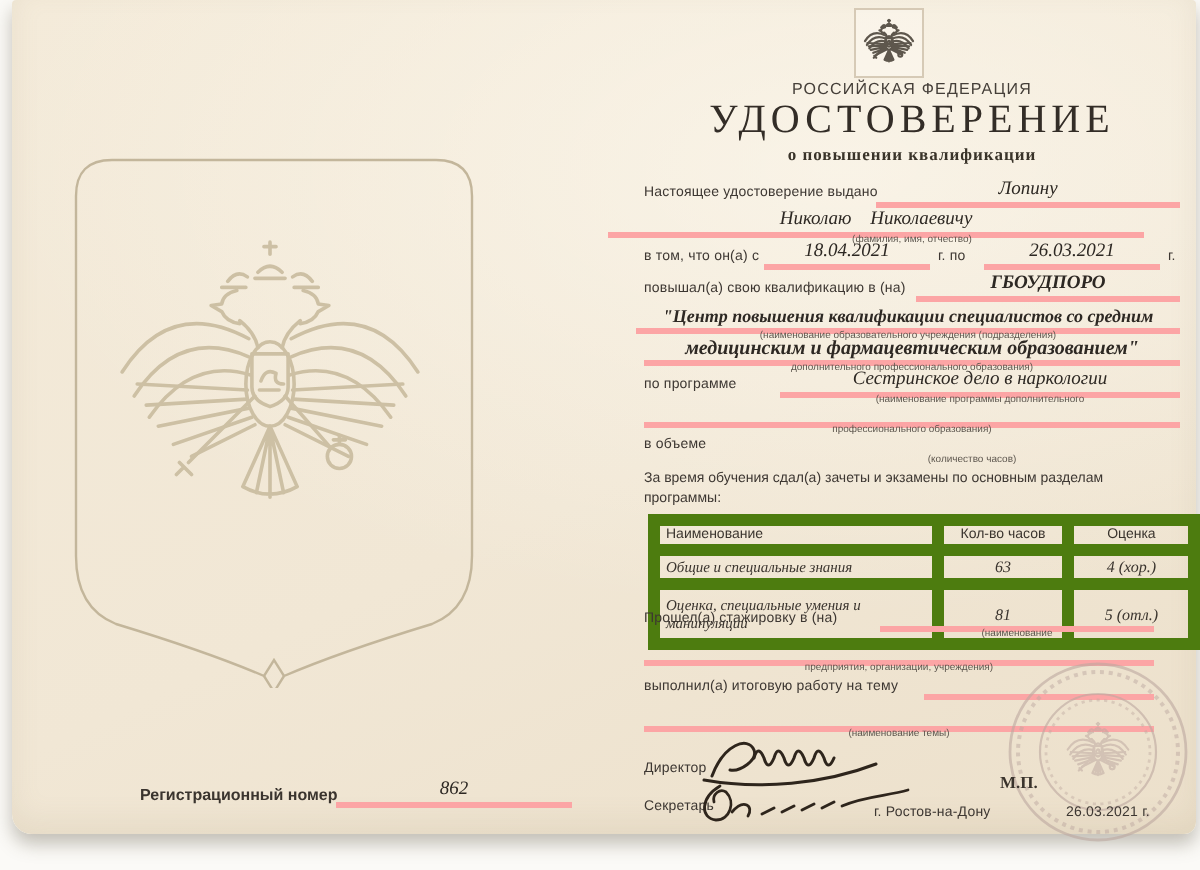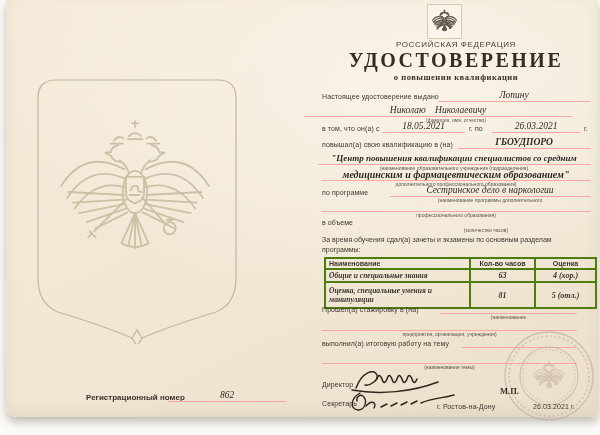--- a/index.html
+++ b/index.html
@@ -7,38 +7,38 @@
        font-family:"Liberation Sans",sans-serif;-webkit-font-smoothing:antialiased;}
   .page{position:relative;width:600px;height:435px;background:#fbfaf7;}
   .paper{position:absolute;left:6px;top:0;width:592px;height:417px;
          background:
            radial-gradient(120% 90% at 70% 20%, rgba(255,252,244,.55), rgba(255,255,255,0) 60%),
            linear-gradient(155deg,#f4ebda 0%,#f1e7d5 55%,#ece0cb 100%);
          border-radius:2px 2px 6px 10px;
          box-shadow:0 5px 9px rgba(90,80,60,.35), inset 0 -6px 14px rgba(160,140,110,.12);}
   .abs{position:absolute;}
   .lbl{font-size:7px;color:#3d3732;letter-spacing:.1px;white-space:nowrap;}
-  .blbl{font-size:7.5px;font-weight:bold;color:#3a342e;white-space:nowrap;margin-left:16px;}
+  .blbl{font-size:7.5px;font-weight:bold;color:#3a342e;white-space:nowrap;}
   .val{font-family:"Liberation Serif",serif;font-style:italic;color:#2d2823;
        font-size:9.5px;white-space:nowrap;}
-  .field{position:absolute;border-bottom:1px solid #fca5a5;display:flex;
+  .field{position:absolute;border-bottom:3px solid #fca5a5;display:flex;
          align-items:flex-end;justify-content:center;}
   .field .val{line-height:11px;}
   .cap{position:absolute;font-size:5px;color:#5d564e;text-align:center;white-space:nowrap;}
   .hdr-country{position:absolute;left:322px;top:40px;width:268px;text-align:center;
        font-size:8px;letter-spacing:.6px;color:#453f39;}
   .hdr-title{position:absolute;left:322px;top:49px;width:268px;text-align:center;
-       font-family:"Liberation Serif",serif;font-weight:bold;font-size:20px;
+       font-family:"Liberation Serif",serif;font-weight:normal;font-size:20px;
        letter-spacing:2.5px;color:#332d27;}
   .hdr-sub{position:absolute;left:322px;top:72px;width:268px;text-align:center;
        font-family:"Liberation Serif",serif;font-weight:bold;font-size:8.5px;
        letter-spacing:.5px;color:#393329;}
   .para{position:absolute;font-size:7px;color:#3d3732;white-space:nowrap;}
   table.marks{position:absolute;left:324px;top:257px;border-collapse:collapse;}
-  table.marks td,table.marks th{border:2px solid #4d7c0f;font-weight:bold;
+  table.marks td,table.marks th{border:6px solid #4d7c0f;font-weight:normal;
        font-size:7px;color:#3a342e;padding:1px 3px;vertical-align:middle;}
   table.marks th{text-align:left;}
   table.marks th.c,table.marks td.c{text-align:center;}
   table.marks .iname{font-family:"Liberation Serif",serif;font-style:italic;font-size:7.5px;}
   table.marks .inum{font-family:"Liberation Serif",serif;font-style:italic;font-size:8px;}
   .mp{position:absolute;left:500px;top:386px;font-family:"Liberation Serif",serif;
       font-weight:bold;font-size:8.5px;color:#3a332c;}
   .sig{position:absolute;}
   .stamp{position:absolute;left:502px;top:329px;opacity:.6;}
   .embox{position:absolute;left:427px;top:4px;width:33px;height:33px;
@@ -118,21 +118,21 @@
     <span class="val">Лопину</span>
   </div>
 
   <div class="field" style="left:304px;top:101px;width:268px;height:15px">
     <span class="val wordgap">Николаю Николаевичу</span>
   </div>
   <div class="cap" style="left:322px;top:117px;width:268px">(фамилия, имя, отчество)</div>
 
   <div class="abs lbl" style="left:322px;top:125px">в том, что он(а) с</div>
   <div class="field" style="left:382px;top:117px;width:83px;height:15px">
-    <span class="val">18.05.2021</span>
+    <span class="val">18.04.2021</span>
   </div>
   <div class="abs lbl" style="left:469px;top:125px">г. по</div>
   <div class="field" style="left:492px;top:117px;width:88px;height:15px">
     <span class="val">26.03.2021</span>
   </div>
   <div class="abs lbl" style="left:584px;top:125px">г.</div>
 
   <div class="abs lbl" style="left:322px;top:141px">повышал(а) свою квалификацию в (на)</div>
   <div class="field" style="left:458px;top:133px;width:132px;height:15px">
     <span class="val" style="font-weight:bold">ГБОУДПОРО</span>

